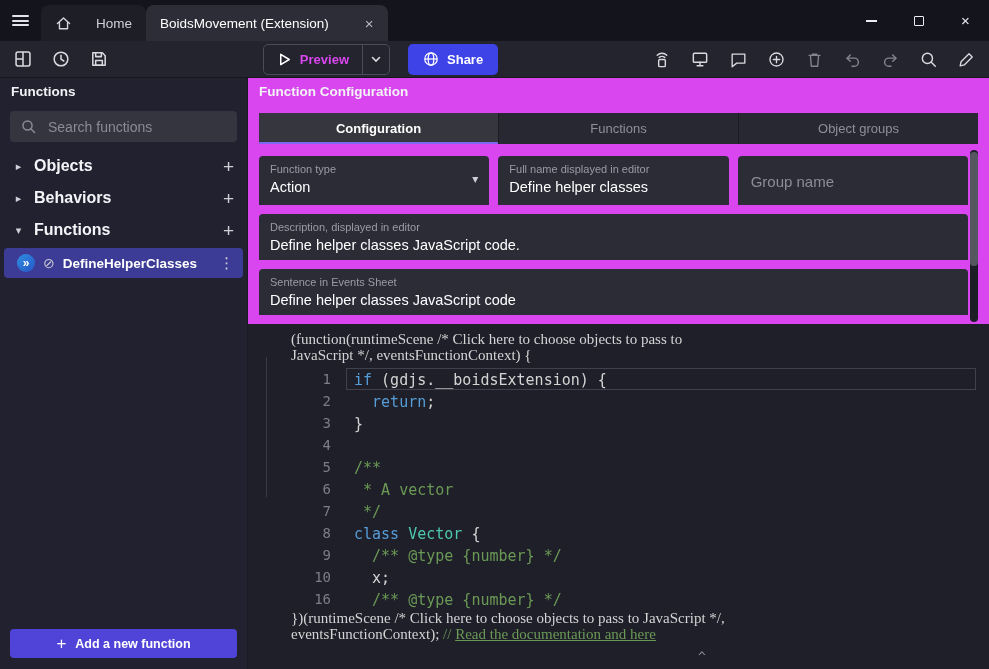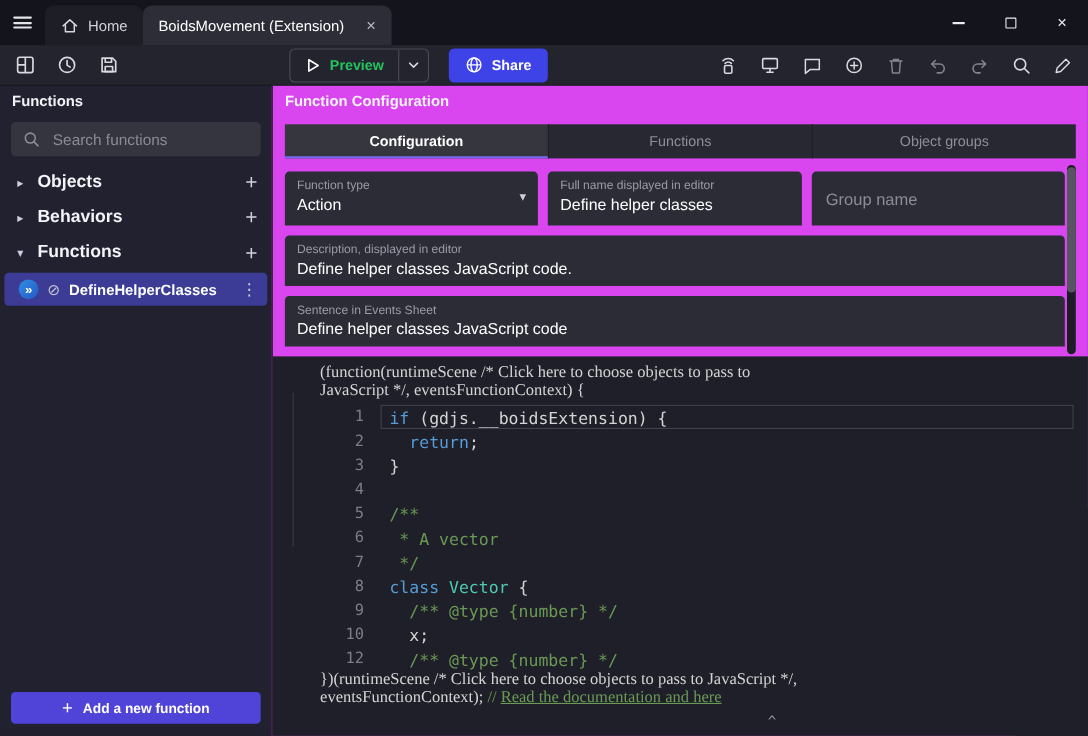--- a/index.html
+++ b/index.html
@@ -10,36 +10,36 @@
     font-family: "Liberation Sans", sans-serif;
     color: #e8e8ee;
     -webkit-font-smoothing: antialiased;
   }
   .app { position: relative; width: 989px; height: 669px; }
 
   
   .titlebar { position:absolute; top:0; left:0; right:0; height:41px; background:#14141c; display:flex; align-items:stretch; }
   .menu-btn { width:40px; display:flex; align-items:center; justify-content:center; cursor:pointer; }
   .bars span { display:block; width:17px; height:2px; background:#e4e4ea; margin:2.5px 0; border-radius:1px; }
-  .ttab { display:flex; align-items:center; gap:8px; padding:0 14px; margin-top:5px; border-radius:8px 8px 0 0; font-size:13.5px; color:#cfcfd8; cursor:pointer; }
+  .ttab { display:flex; align-items:center; gap:24px; padding:0 14px; margin-top:5px; border-radius:8px 8px 0 0; font-size:13.5px; color:#cfcfd8; cursor:pointer; }
   .ttab-home { background:#1e1e27; margin-left:1px; }
   .ttab-active { background:#2d2d38; color:#ffffff; }
   .ttab-close { margin-left:12px; color:#b9b9c4; font-size:15px; line-height:1; }
   .win-controls { margin-left:auto; display:flex; align-items:stretch; }
   .win-btn { width:47px; display:flex; align-items:center; justify-content:center; color:#ececf2; font-size:15px; cursor:pointer; }
   .min-glyph { width:11px; height:2px; background:#ececf2; }
   .max-glyph { width:10px; height:10px; border:1.5px solid #ececf2; border-radius:1px; }
 
   
   .toolbar { position:absolute; top:41px; left:0; right:0; height:37px; background:#24242f; border-bottom:1px solid #17171e; display:flex; align-items:center; padding:0 8px; }
   .tb-group { display:flex; align-items:center; gap:8px; }
   .icon-btn { width:30px; height:30px; display:flex; align-items:center; justify-content:center; color:#d9d9e0; border-radius:4px; cursor:pointer; }
   .icon-btn.dim { color:#84848f; }
   .spacer { flex:1; }
-  .preview-btn { display:flex; align-items:stretch; height:31px; border:1px solid #4b4b59; border-radius:5px; color:#22c55e; font-weight:bold; font-size:13px; overflow:hidden; cursor:pointer; }
+  .preview-btn { display:flex; align-items:stretch; height:31px; border:1px solid #4b4b59; border-radius:5px; color:#d946ef; font-weight:bold; font-size:13px; overflow:hidden; cursor:pointer; }
   .preview-main { display:flex; gap:8px; padding:0 13px; align-items:center; }
   .preview-caret { display:flex; align-items:center; padding:0 7px; border-left:1px solid #4b4b59; color:#d9d9e0; }
   .share-btn { display:flex; align-items:center; gap:8px; height:31px; padding:0 15px; background:#3e43e8; color:#fff; border-radius:5px; font-weight:bold; font-size:13px; margin-left:10px; cursor:pointer; }
 
   
   .sidebar { position:absolute; top:78px; left:0; width:247px; bottom:0; background:#212130; display:flex; flex-direction:column; }
   .panel-header { height:27px; display:flex; align-items:center; padding:0 11px; font-size:13.5px; font-weight:bold; color:#f2f2f6; }
   .search-box { margin:6px 10px 4px; height:31px; background:#35353f; border-radius:4px; display:flex; align-items:center; padding:0 10px; gap:9px; color:#8b8b96; }
   .search-box input { background:transparent; border:none; outline:none; color:#e8e8ee; font-size:14px; width:100%; font-family:"Liberation Sans",sans-serif; }
   .search-box input::placeholder { color:#8b8b96; }
@@ -357,21 +357,21 @@
           <div class="code-line current"><div class="gutter">1</div><div class="line-body"><span style="color: rgb(86, 156, 214);">if</span><span style="color: rgb(212, 212, 212);"> (gdjs.__boidsExtension) {</span></div></div>
           <div class="code-line"><div class="gutter">2</div><div class="line-body"><span style="color: rgb(212, 212, 212);">  </span><span style="color: rgb(86, 156, 214);">return</span><span style="color: rgb(212, 212, 212);">;</span></div></div>
           <div class="code-line"><div class="gutter">3</div><div class="line-body"><span style="color: rgb(212, 212, 212);">}</span></div></div>
           <div class="code-line"><div class="gutter">4</div><div class="line-body"></div></div>
           <div class="code-line"><div class="gutter">5</div><div class="line-body"><span style="color: rgb(106, 153, 85);">/**</span></div></div>
           <div class="code-line"><div class="gutter">6</div><div class="line-body"><span style="color: rgb(106, 153, 85);"> * A vector</span></div></div>
           <div class="code-line"><div class="gutter">7</div><div class="line-body"><span style="color: rgb(106, 153, 85);"> */</span></div></div>
           <div class="code-line"><div class="gutter">8</div><div class="line-body"><span style="color: rgb(86, 156, 214);">class</span><span style="color: rgb(212, 212, 212);"> </span><span style="color: rgb(78, 201, 176);">Vector</span><span style="color: rgb(212, 212, 212);"> {</span></div></div>
           <div class="code-line"><div class="gutter">9</div><div class="line-body"><span style="color: rgb(212, 212, 212);">  </span><span style="color: rgb(106, 153, 85);">/** @type {number} */</span></div></div>
           <div class="code-line"><div class="gutter">10</div><div class="line-body"><span style="color: rgb(212, 212, 212);">  x;</span></div></div>
-          <div class="code-line"><div class="gutter">12</div><div class="line-body"><span style="color: rgb(212, 212, 212);">  </span><span style="color: rgb(106, 153, 85);">/** @type {number} */</span></div></div>
+          <div class="code-line"><div class="gutter">16</div><div class="line-body"><span style="color: rgb(212, 212, 212);">  </span><span style="color: rgb(106, 153, 85);">/** @type {number} */</span></div></div>
         </div>
       <div class="zone">
           <div class="zone-line"><span style="color: rgb(212, 212, 212);">})(runtimeScene /* Click here to choose objects to pass to JavaScript */,</span></div>
           <div class="zone-line"><span style="color: rgb(212, 212, 212);">eventsFunctionContext); </span><span style="color: rgb(106, 153, 85);">// </span><span style="color: rgb(106, 153, 85); text-decoration: underline;">Read the documentation and here</span></div>
         </div>
       <div class="caret-hint">^</div>
     </div>
   </div>
 
 </div>

